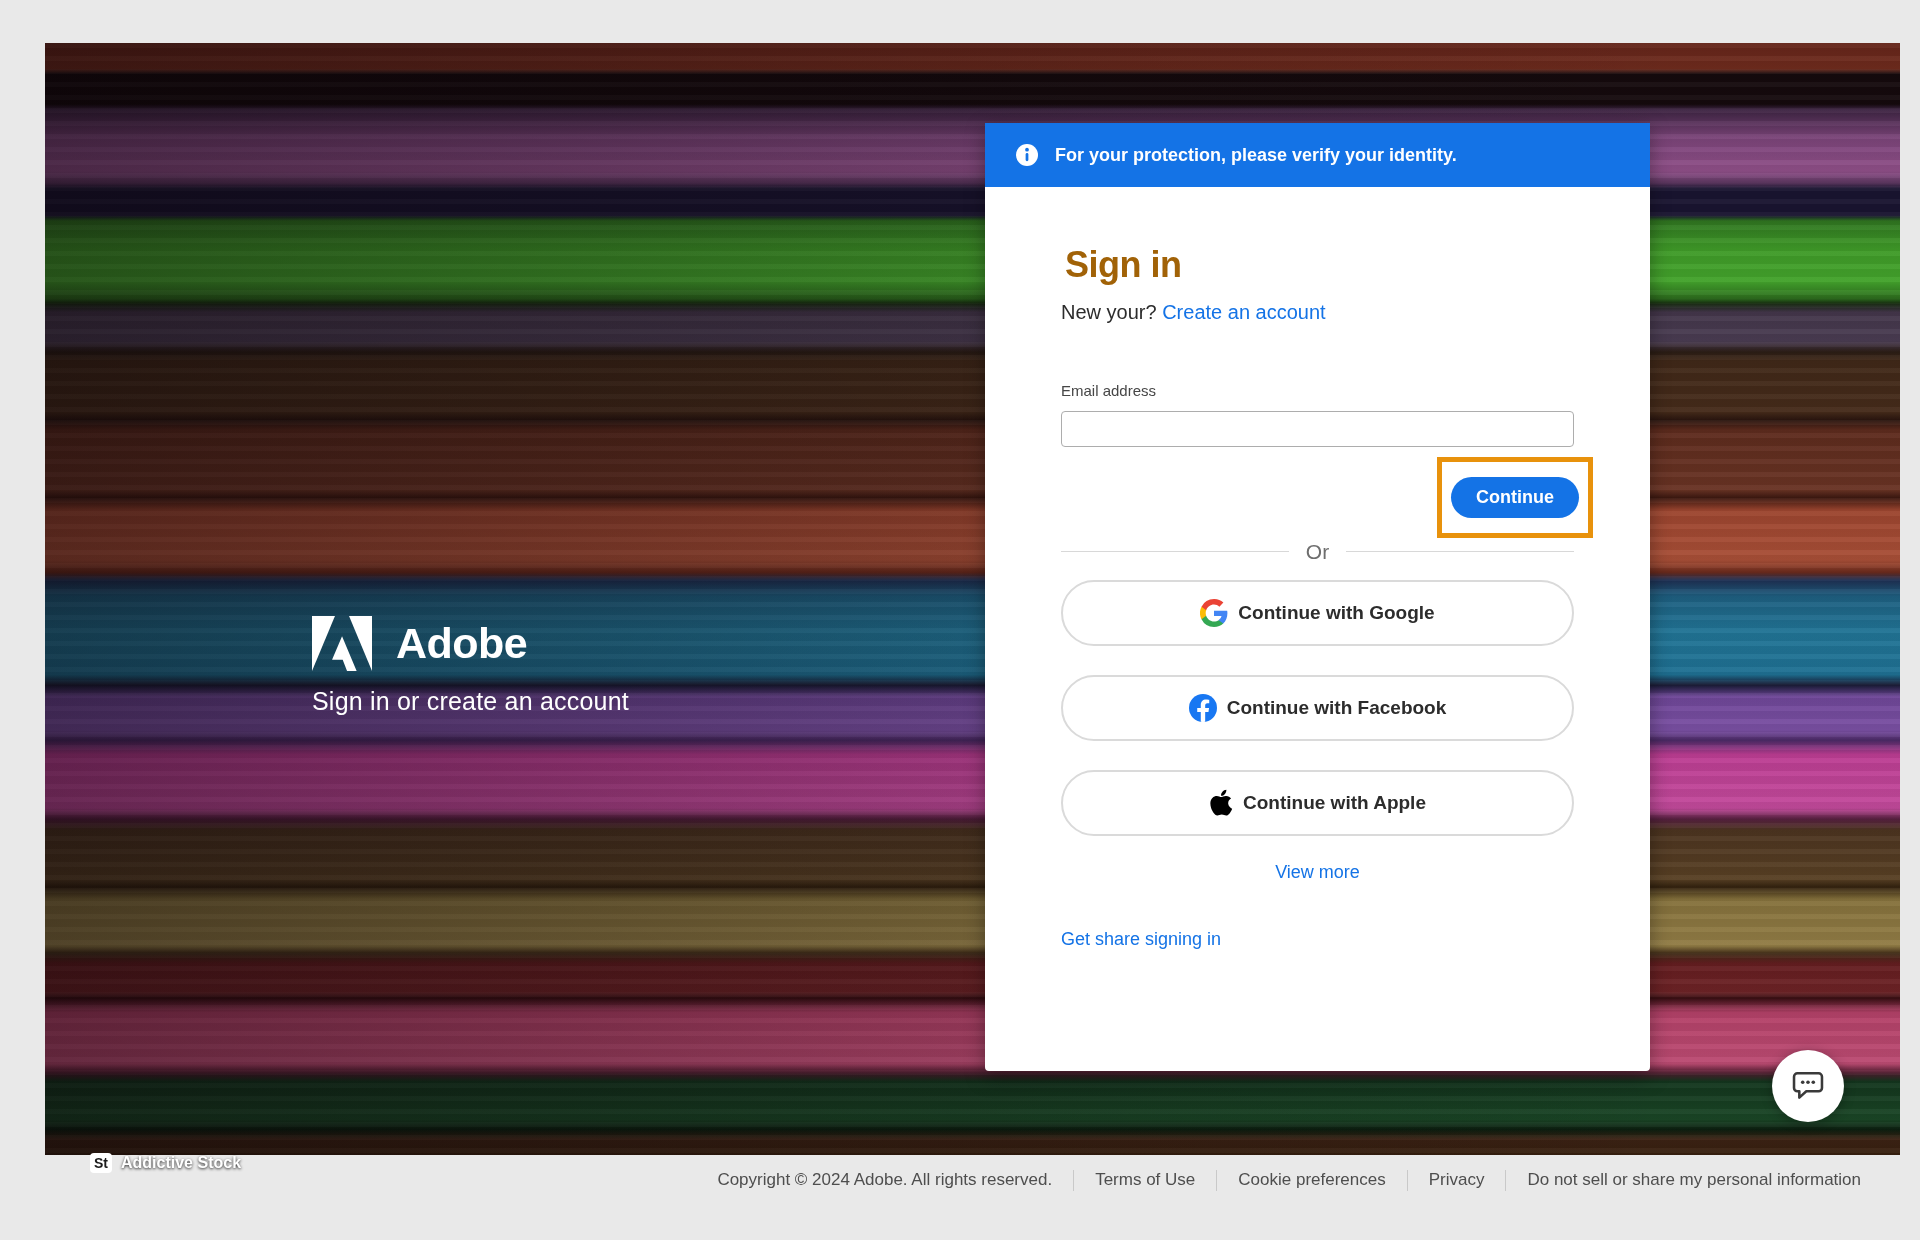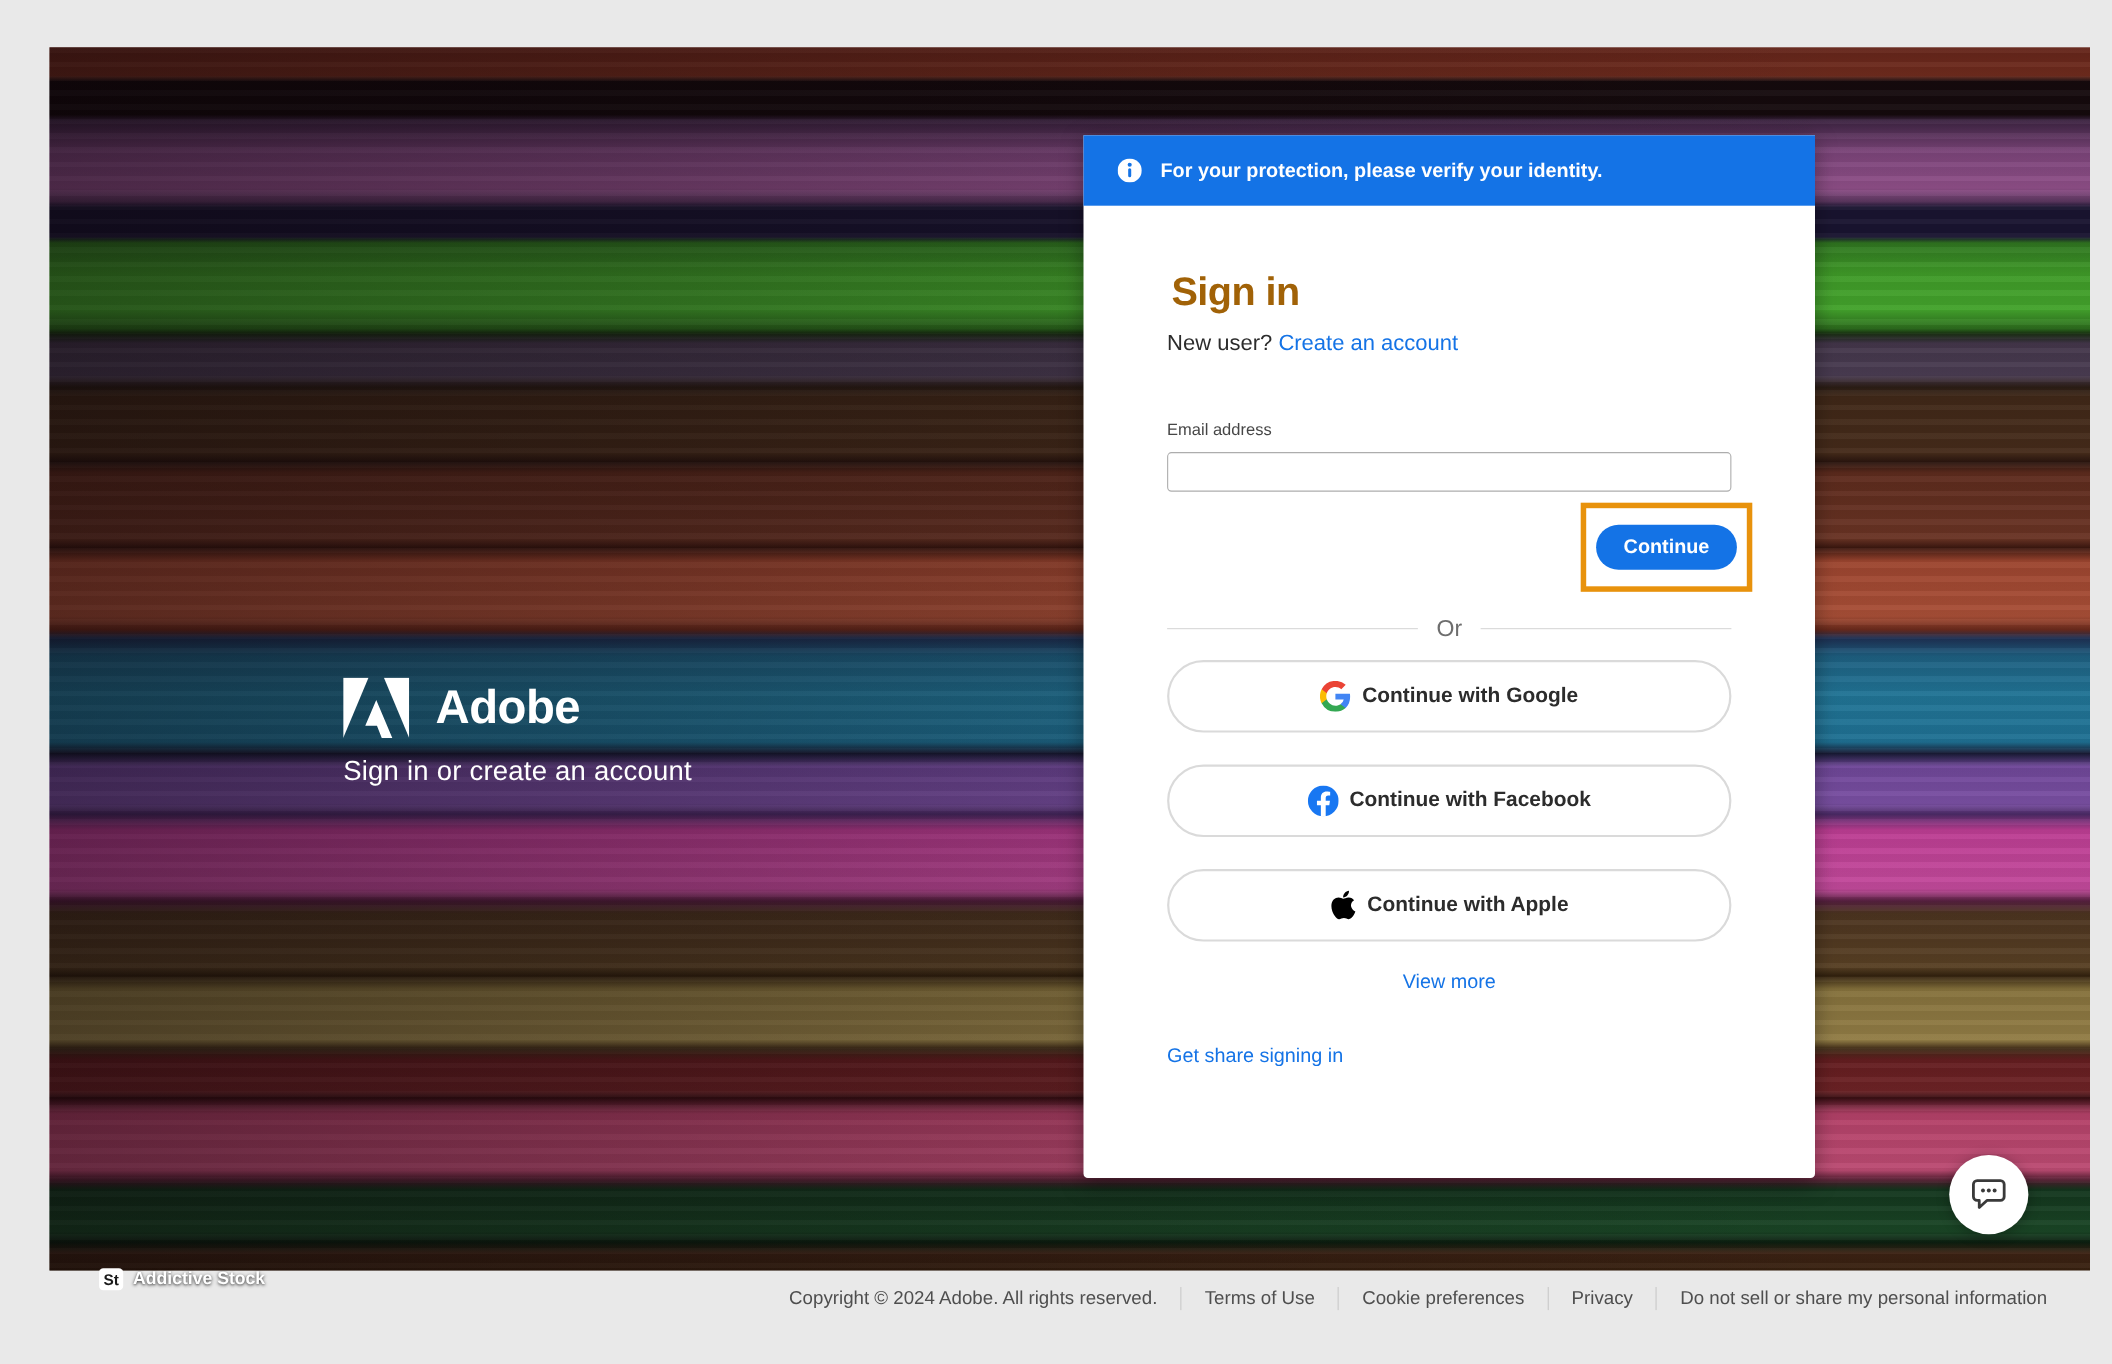--- a/index.html
+++ b/index.html
@@ -78,21 +78,21 @@
     border: 1px solid #adadad; border-radius: 4px;
     font-size: 17px; padding: 0 12px; color: #2c2c2c; outline: none;
   }
   .continue-row { display: flex; justify-content: flex-end; margin-top: 10px; margin-right: -19px; }
   .highlight-box { border: 5px solid #E8920C; padding: 15px 9px; }
   .continue-btn {
     background: #1473E6; color: #fff; border: none; cursor: pointer;
     height: 41px; padding: 0 25px; border-radius: 21px;
     font-size: 18px; font-weight: bold; font-family: inherit;
   }
-  .divider { margin-top: 22px; display: flex; align-items: center; gap: 17px; color: #6e6e6e; font-size: 21px; text-align: center; }
+  .divider { margin-top: 2px; display: flex; align-items: center; gap: 17px; color: #6e6e6e; font-size: 21px; text-align: center; }
   .divider .line { flex: 1; height: 1px; background: #d8d8d8; }
   .social-btn {
     width: 100%; height: 66px; margin-top: 29px;
     border: 2px solid #dadada; border-radius: 33px; background: #fff; cursor: pointer;
     display: flex; align-items: center; justify-content: center; gap: 10px;
     font-size: 19px; font-weight: bold; color: #2c2c2c; font-family: inherit;
   }
   .social-btn.first { margin-top: 16px; }
   .social-btn svg { width: 28px; height: 28px; flex: 0 0 auto; }
   .social-btn .apple-glyph { width: 24px; height: 29px; }
@@ -147,21 +147,21 @@
       <circle cx="10" cy="5.2" r="1.7" fill="#1473E6"></circle>
       <rect x="8.75" y="8.2" width="2.5" height="7.4" rx="1.25" fill="#1473E6"></rect>
     </svg>
     <span>For your protection, please verify your identity.</span>
   </div>
 
   <div class="card-body">
     <h1 class="title">Sign in</h1>
 
     <p class="newuser">
-      <span>New user?</span>
+      <span>New your?</span>
       <a class="link">Create an account</a>
     </p>
 
     <label class="email-label">Email address</label>
     <input class="email-input" type="text" value="" style="">
 
     <div class="continue-row">
       <div class="highlight-box">
         <button class="continue-btn">Continue</button>
       </div>

